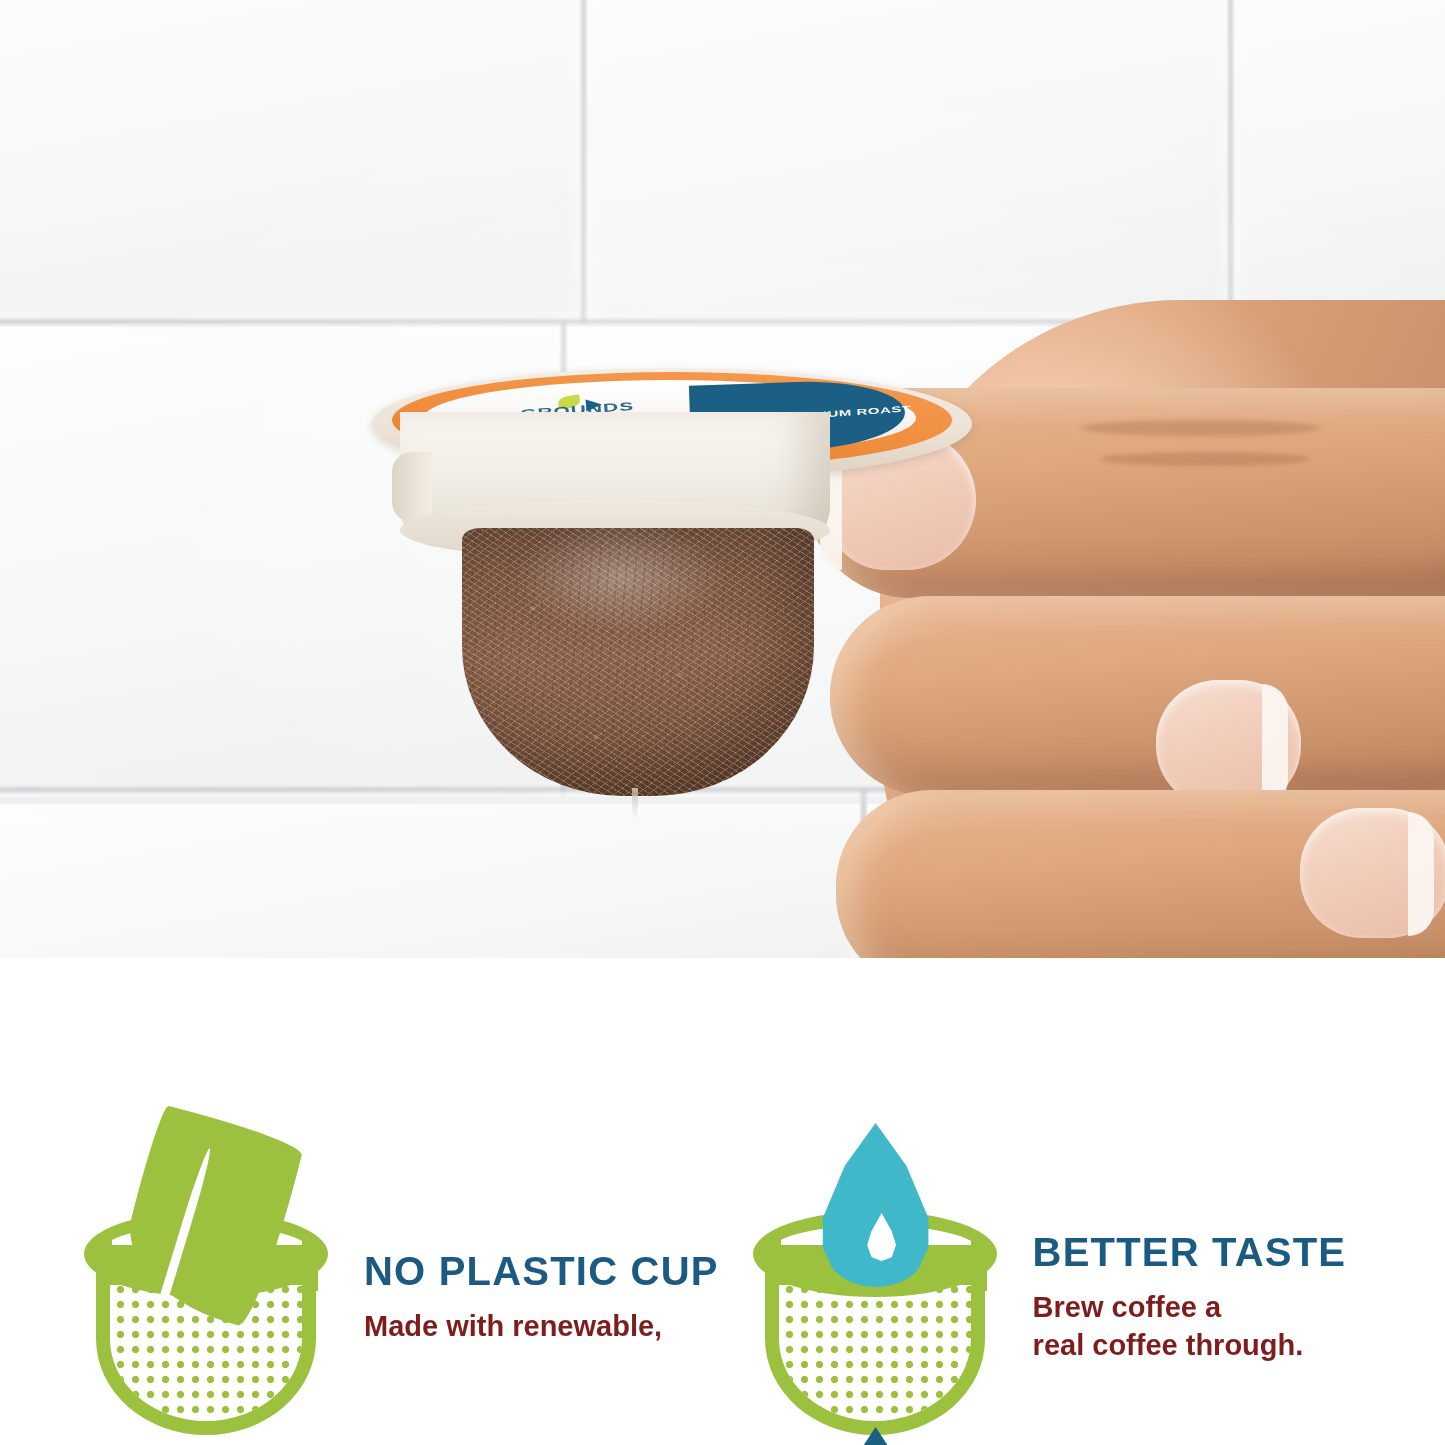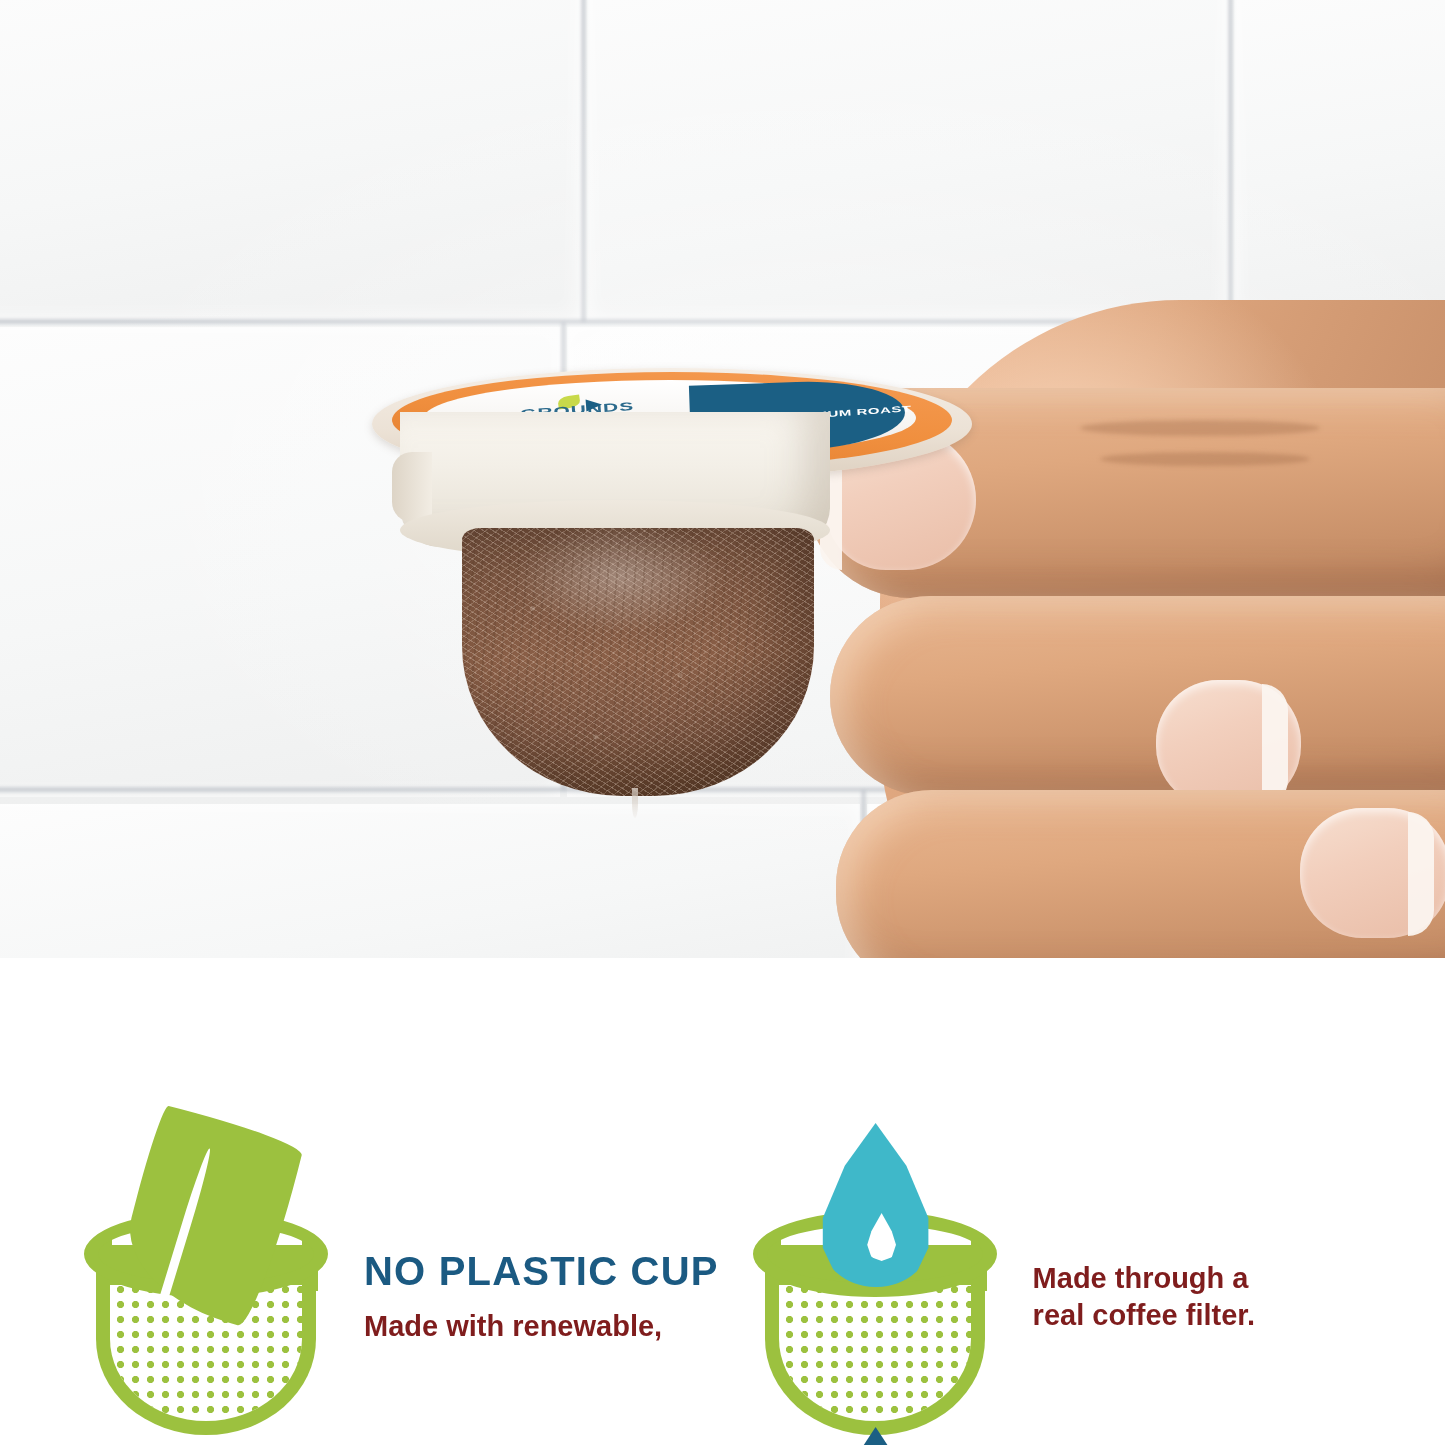--- a/index.html
+++ b/index.html
@@ -493,21 +493,22 @@
         <div class="basket-side-r"></div>
         <div class="basket-body">
           <div class="basket-solid-band"></div>
           <div class="basket-mesh"></div>
         </div>
         <div class="basket-rim"></div>
         <div class="droplet"></div>
         <div class="droplet-hl"></div>
       </div>
       <div class="feature-text">
+        <div class="feature-title">BETTER TASTE</div>
         <div class="feature-desc">
-          <span>Made through a</span>
-          <span>real coffee filter.</span>
+          <span>Brew coffee a</span>
+          <span>real coffee through.</span>
         </div>
       </div>
     </div>
 
   </div>
 </div>
 
 </body></html>

